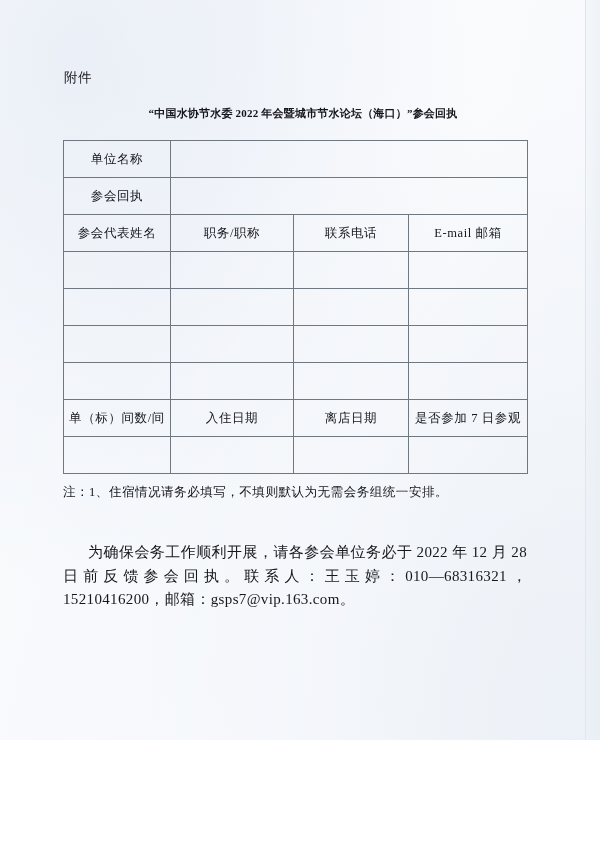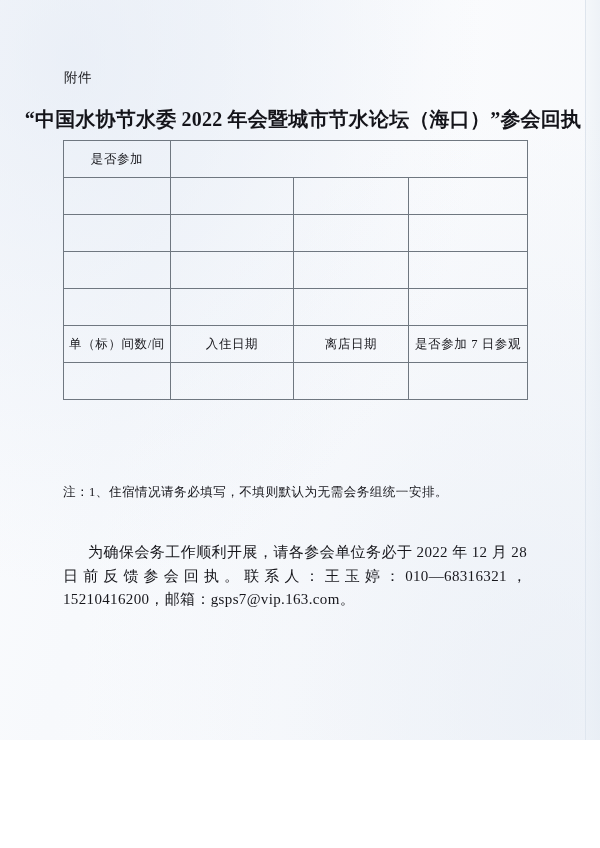--- a/index.html
+++ b/index.html
@@ -63,21 +63,21 @@
     letter-spacing: .5px;
     color: #1b1b1f;
   }
 
   .doc-title {
     position: absolute;
     left: 0;
     top: 106px;
     width: 600px;
     text-align: center;
-    font-size: 20px;
+    font-size: 11px;
     font-weight: 700;
     letter-spacing: .2px;
     color: #14141a;
     padding-left: 6px;
     box-sizing: border-box;
   }
 
   
   .form-table {
     position: absolute;
@@ -164,22 +164,32 @@
 
     <table class="form-table">
       <colgroup>
         <col class="col1">
           <col class="col2">
           <col class="col3">
           <col class="col4">
       </colgroup>
       <tbody>
         <tr>
-          <td class="lbl">是否参加</td>
+          <td class="lbl">单位名称</td>
           <td class="blank" colspan="3"></td>
+        </tr>
+        <tr>
+          <td class="lbl">参会回执</td>
+          <td class="blank" colspan="3"></td>
+        </tr>
+        <tr>
+          <td class="lbl">参会代表姓名</td>
+          <td class="lbl">职务/职称</td>
+          <td class="lbl">联系电话</td>
+          <td class="lbl lbl-latin">E-mail 邮箱</td>
         </tr>
         <tr>
           <td class="blank"></td>
           <td class="blank"></td>
           <td class="blank"></td>
           <td class="blank"></td>
         </tr>
         <tr>
           <td class="blank"></td>
           <td class="blank"></td>

